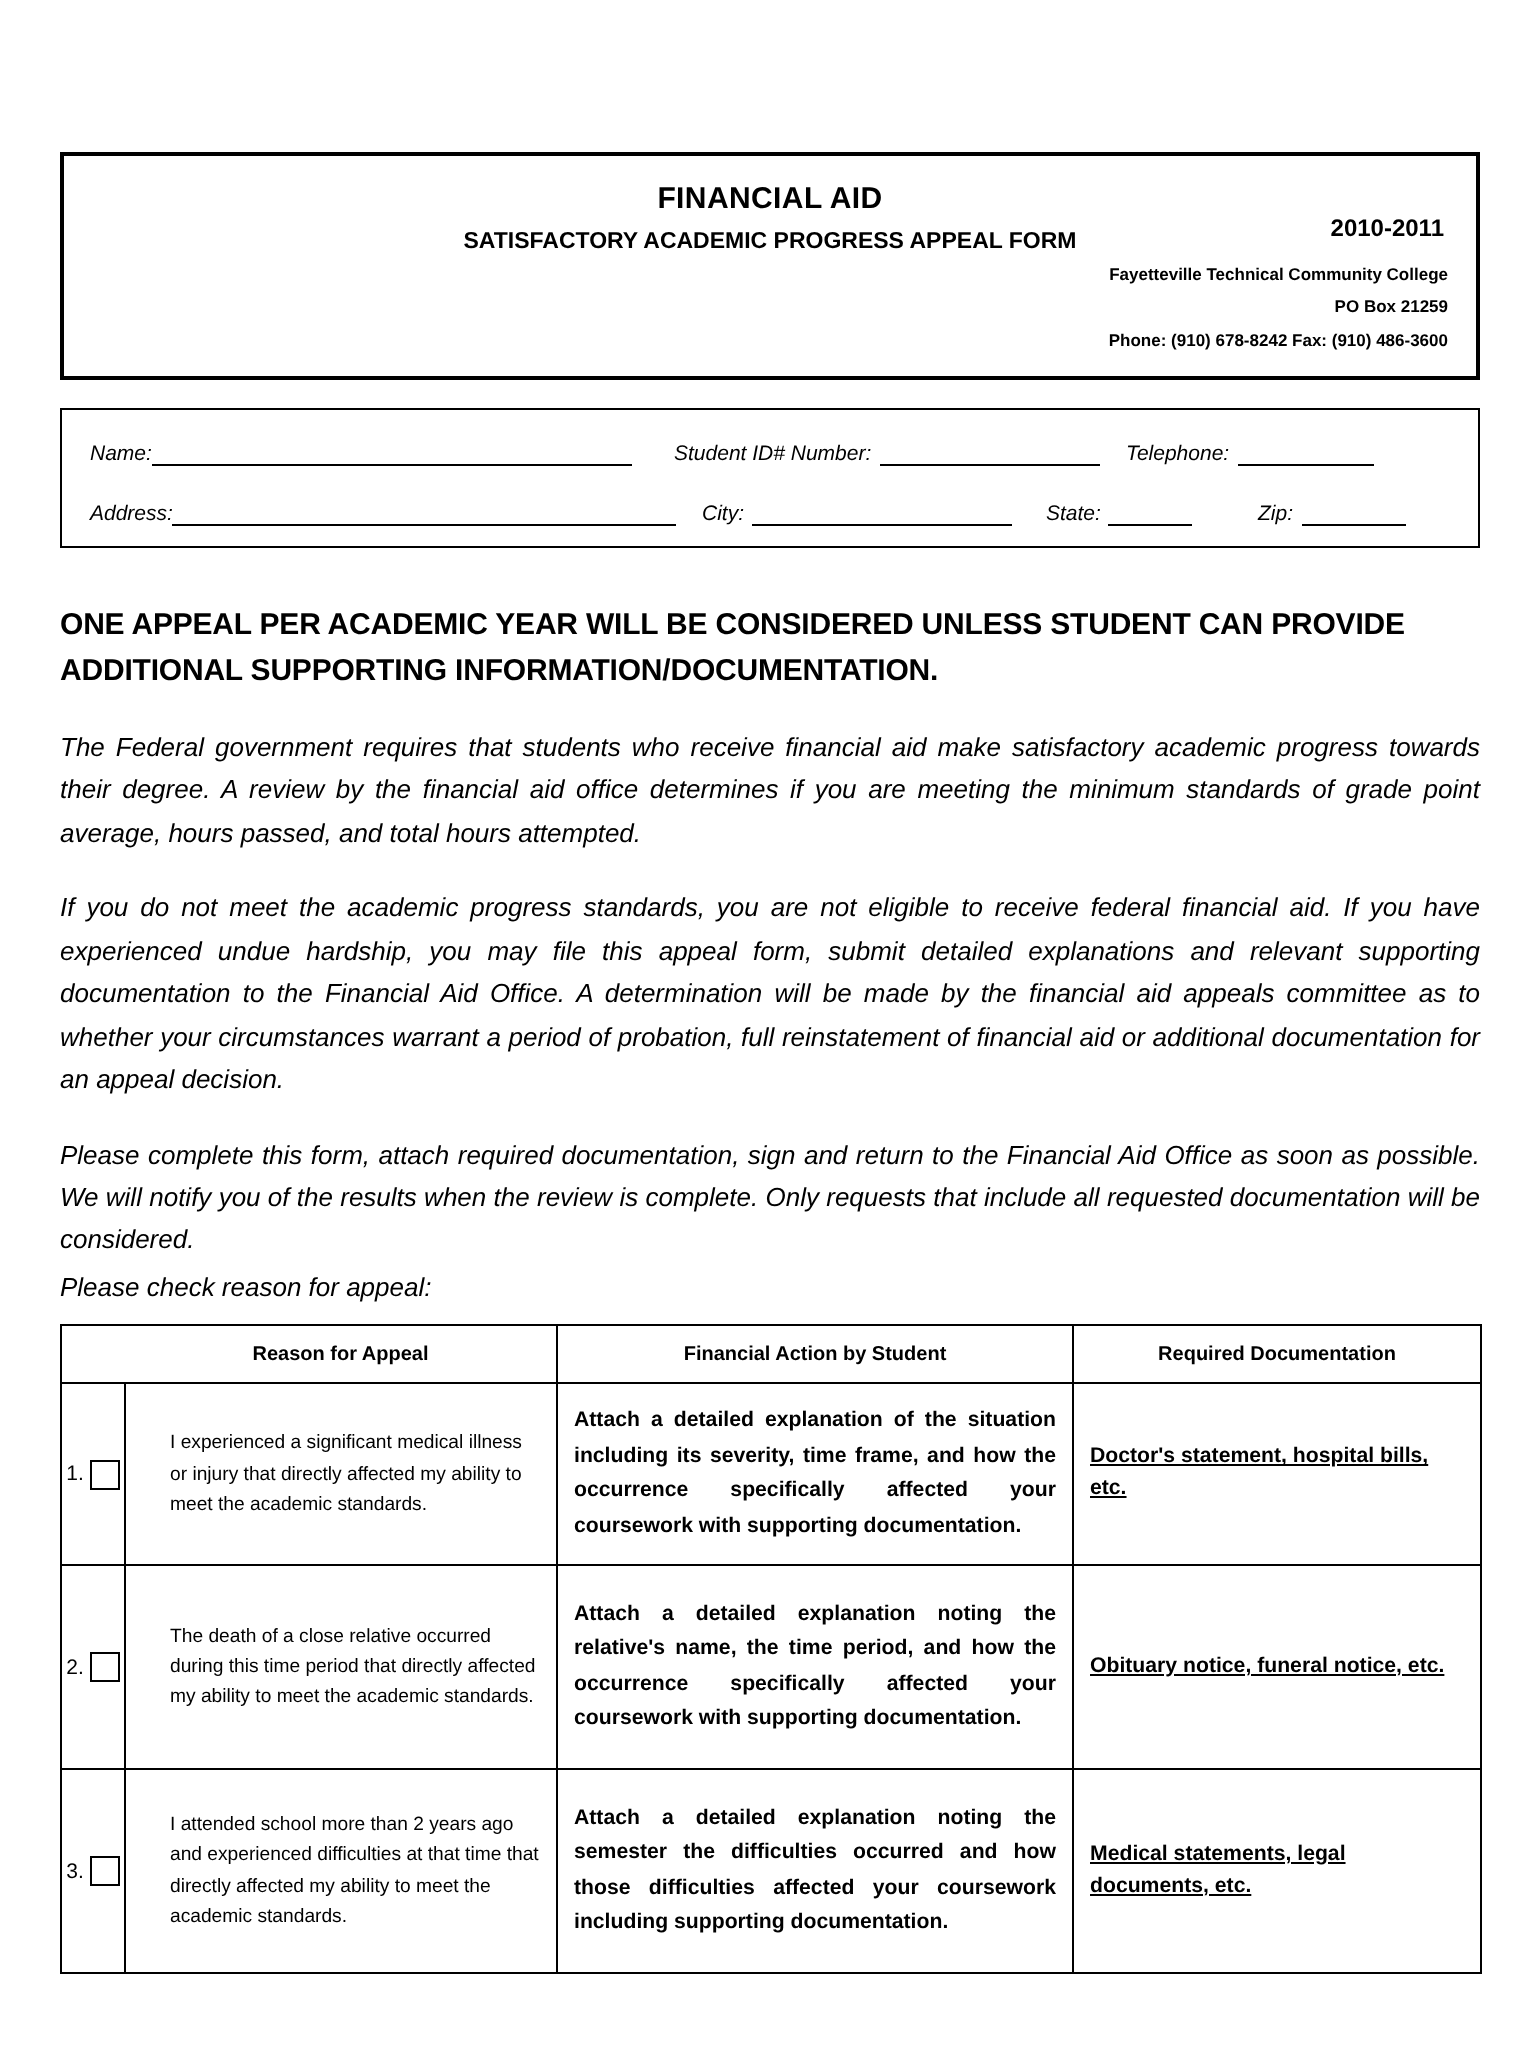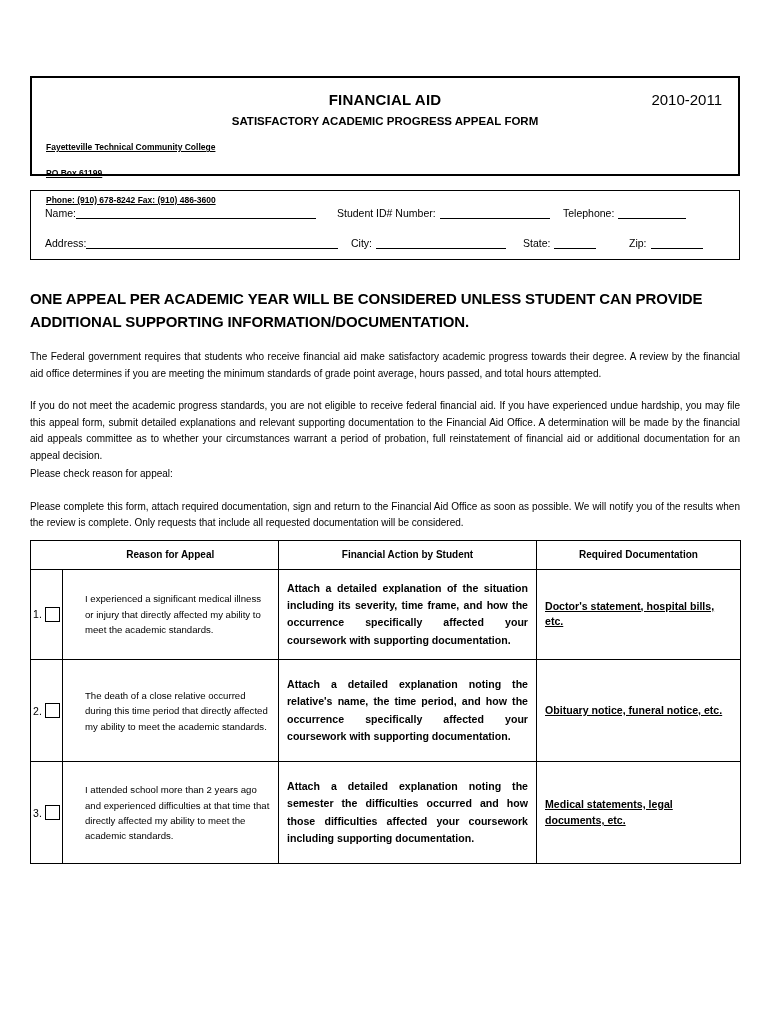--- a/index.html
+++ b/index.html
@@ -21,88 +21,89 @@
     box-sizing: border-box;
     padding: 0 30px;
   }
 
   
   .header-box {
     margin-top: 76px;
     border: 2px solid #000;
     padding: 8px 14px 0 14px;
     position: relative;
-    height: 100px;
+    height: 114px;
     box-sizing: border-box;
   }
   .header-title {
     text-align: center;
     font-size: 15px;
     font-weight: bold;
     letter-spacing: 0.2px;
     margin-top: 5px;
   }
   .header-year {
     position: absolute;
     right: 16px;
-    top: 13px;
-    font-size: 15px;
-    font-weight: normal;
+    top: 29px;
+    font-size: 12px;
+    font-weight: bold;
   }
   .header-sub {
     text-align: center;
     font-size: 11.5px;
     font-weight: bold;
     margin-top: 7px;
   }
   .header-line {
-    text-align: left;
+    text-align: right;
     font-size: 8.5px;
     font-weight: bold;
-    margin-top: 15px;
+    margin-top: 5px;
     line-height: 1.35;
-    text-decoration: underline;
   }
 
   
   .id-box {
     margin-top: 14px;
     border: 1px solid #000;
     height: 70px;
     box-sizing: border-box;
     position: relative;
     font-size: 10.5px;
   }
   .fld {
     position: absolute;
     white-space: nowrap;
+    font-style: italic;
   }
   .fld .lbl { font-size: 10.5px; }
   .rule {
     display: inline-block;
     border-bottom: 1px solid #000;
     height: 11px;
     vertical-align: bottom;
   }
 
   
   .headline {
     margin-top: 28px;
     font-size: 15px;
     font-weight: bold;
     line-height: 1.5;
     letter-spacing: -0.1px;
   }
 
   
   .para {
-    font-size: 10px;
+    font-size: 13px;
     line-height: 1.65;
     text-align: justify;
     margin-top: 16px;
+    font-style: italic;
   }
   .para.nojust { text-align: left; }
   .para-small-gap { margin-top: 2px; }
 
   
   table.appeal {
     margin-top: 8px;
     border-collapse: collapse;
     width: 100%;
     table-layout: fixed;
@@ -161,21 +162,21 @@
 </head>
 <body>
 
 <div class="page">
 
   <div class="header-box">
     <div class="header-title">FINANCIAL AID</div>
     <div class="header-year">2010-2011</div>
     <div class="header-sub">SATISFACTORY ACADEMIC PROGRESS APPEAL FORM</div>
     <div class="header-line">Fayetteville Technical Community College</div>
-    <div class="header-line">PO Box 61199</div>
+    <div class="header-line">PO Box 21259</div>
     <div class="header-line">Phone:  (910) 678-8242  Fax:  (910) 486-3600</div>
   </div>
 
   <div class="id-box">
     <div class="fld" style="left:14px; top:16px;">
       <span class="lbl">Name:</span><span class="rule" style="width:240px;"></span>
     </div>
     <div class="fld" style="left:306px; top:16px;">
       <span class="lbl">Student ID# Number:</span><span class="rule" style="width:110px; margin-left:4px;"></span>
     </div>
@@ -194,22 +195,22 @@
     </div>
     <div class="fld" style="left:598px; top:46px;">
       <span class="lbl">Zip:</span><span class="rule" style="width:52px; margin-left:4px;"></span>
     </div>
   </div>
 
   <div class="headline">ONE APPEAL PER ACADEMIC YEAR WILL BE CONSIDERED UNLESS STUDENT CAN PROVIDE ADDITIONAL SUPPORTING INFORMATION/DOCUMENTATION.</div>
 
   <div class="para">The Federal government requires that students who receive financial aid make satisfactory academic progress towards their degree.  A review by the financial aid office determines if you are meeting the minimum standards of grade point average, hours passed, and total hours attempted.</div>
   <div class="para">If you do not meet the academic progress standards, you are not eligible to receive federal financial aid.  If you have experienced undue hardship, you may file this appeal form, submit detailed explanations and relevant supporting documentation to the Financial Aid Office.  A determination will be made by the financial aid appeals committee as to whether your circumstances warrant a period of probation, full reinstatement of financial aid or additional documentation for an appeal decision.</div>
+  <div class="para">Please complete this form, attach required documentation, sign and return to the Financial Aid Office as soon as possible.  We will notify you of the results when the review is complete.  Only requests that include all requested documentation will be considered.</div>
   <div class="para nojust para-small-gap">Please check reason for appeal:</div>
-  <div class="para">Please complete this form, attach required documentation, sign and return to the Financial Aid Office as soon as possible.  We will notify you of the results when the review is complete.  Only requests that include all requested documentation will be considered.</div>
 
   <table class="appeal">
     <colgroup>
       <col style="width:32px;">
       <col style="width:216px;">
       <col style="width:258px;">
       <col style="width:204px;">
     </colgroup>
     <thead>
       <tr>

